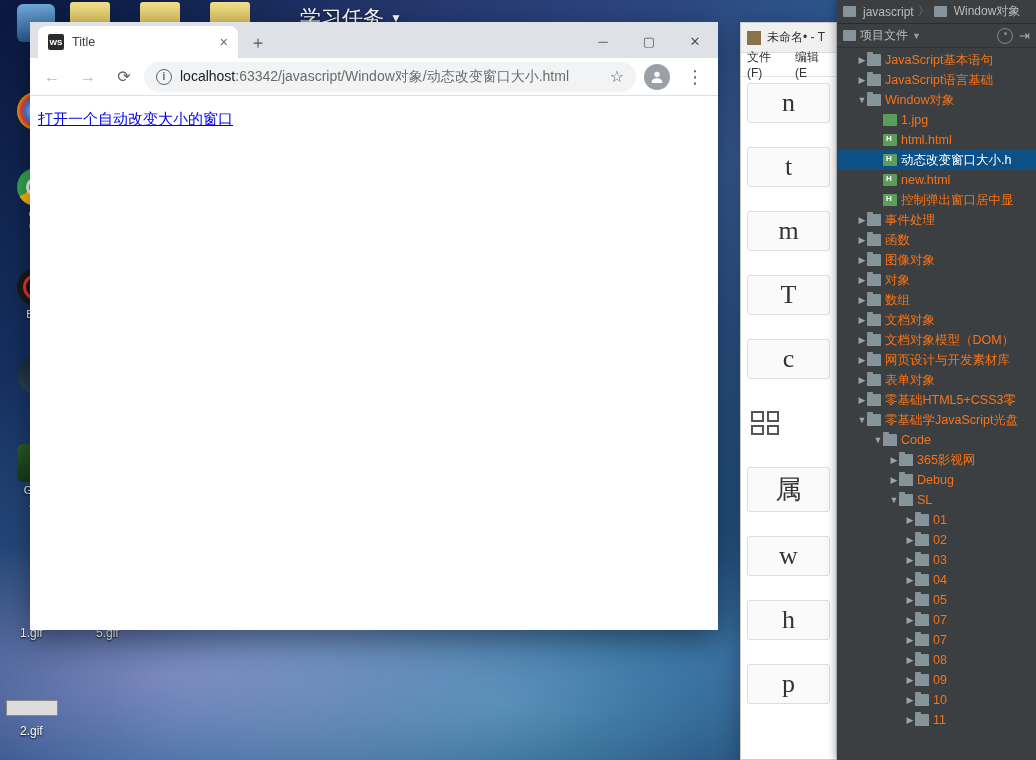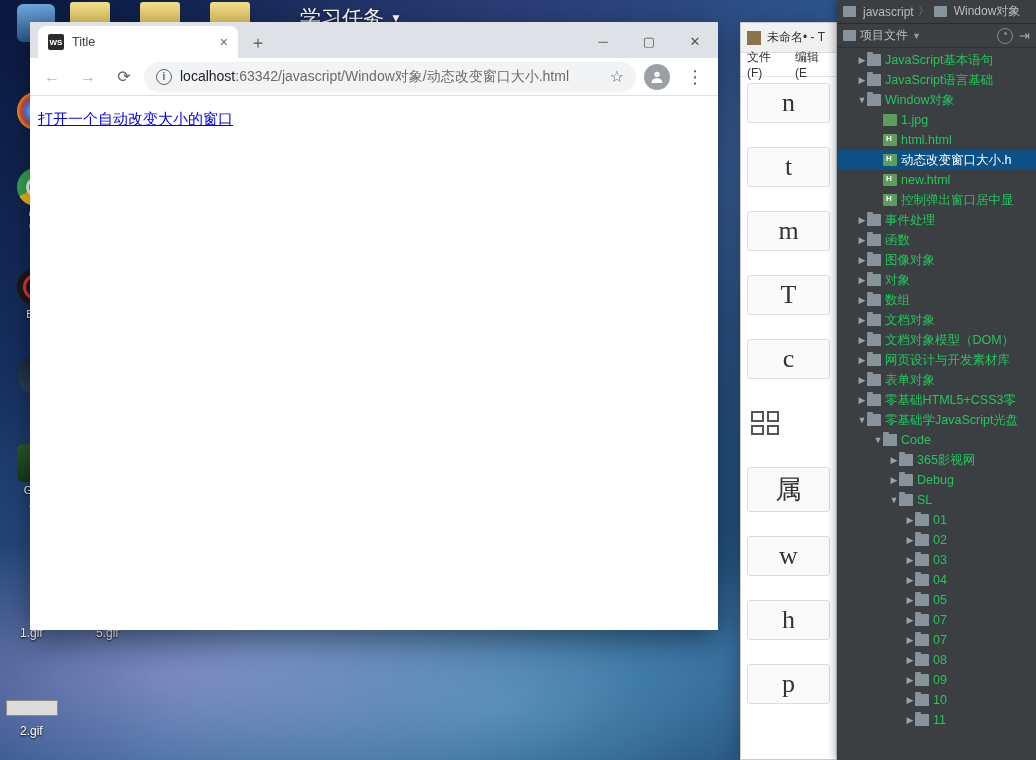--- a/index.html
+++ b/index.html
@@ -89,21 +89,21 @@
 .ide-tree { flex:1; overflow:hidden; padding-top:2px;}
 .ide-row { display:flex; align-items:center; height:20px; padding-right:2px; white-space:nowrap;}
 .ide-row.sel { background:#0d5086;}
 .ide-row .arrow { width:10px; display:inline-block; text-align:center; font-size:9px; color:#a0a0a0;}
 .ide-row .ficon { width:14px;height:12px; margin-right:4px; flex-shrink:0;}
 .ide-row .ficon.folder { background:#87939a; border-radius:1px 1px 0 0; position:relative;}
 .ide-row .ficon.folder::before { content:""; position:absolute; left:0;top:-2px;width:6px;height:2px;background:#87939a;border-radius:1px 1px 0 0;}
 .ide-row .ficon.html { background:#5b9e5b; border-radius:1px; position:relative;}
 .ide-row .ficon.html::after { content:"H"; position:absolute; left:3px; top:0; font-size:8px;color:#fff;font-weight:bold;}
 .ide-row .ficon.img { background:#5b9e5b; border-radius:1px;}
-.ide-row .lbl { overflow:hidden; text-overflow:ellipsis; color:#22c55e;}
+.ide-row .lbl { overflow:hidden; text-overflow:ellipsis; color:#f97316;}
 .ide-row.sel .lbl { color:#ffffff;}
 .ide-row.sel .arrow { color:#fff;}
 .ind { display:inline-block; }
 
 
 .vlabel { position:absolute; right:183px; top:42px; width:16px; background:#3c3f41; color:#bbb; font-size:11px; padding:4px 1px; writing-mode:vertical-rl; transform:rotate(180deg); text-align:center; border:1px solid #2b2b2b;}
 </style>
 </head>
 <body>
 

